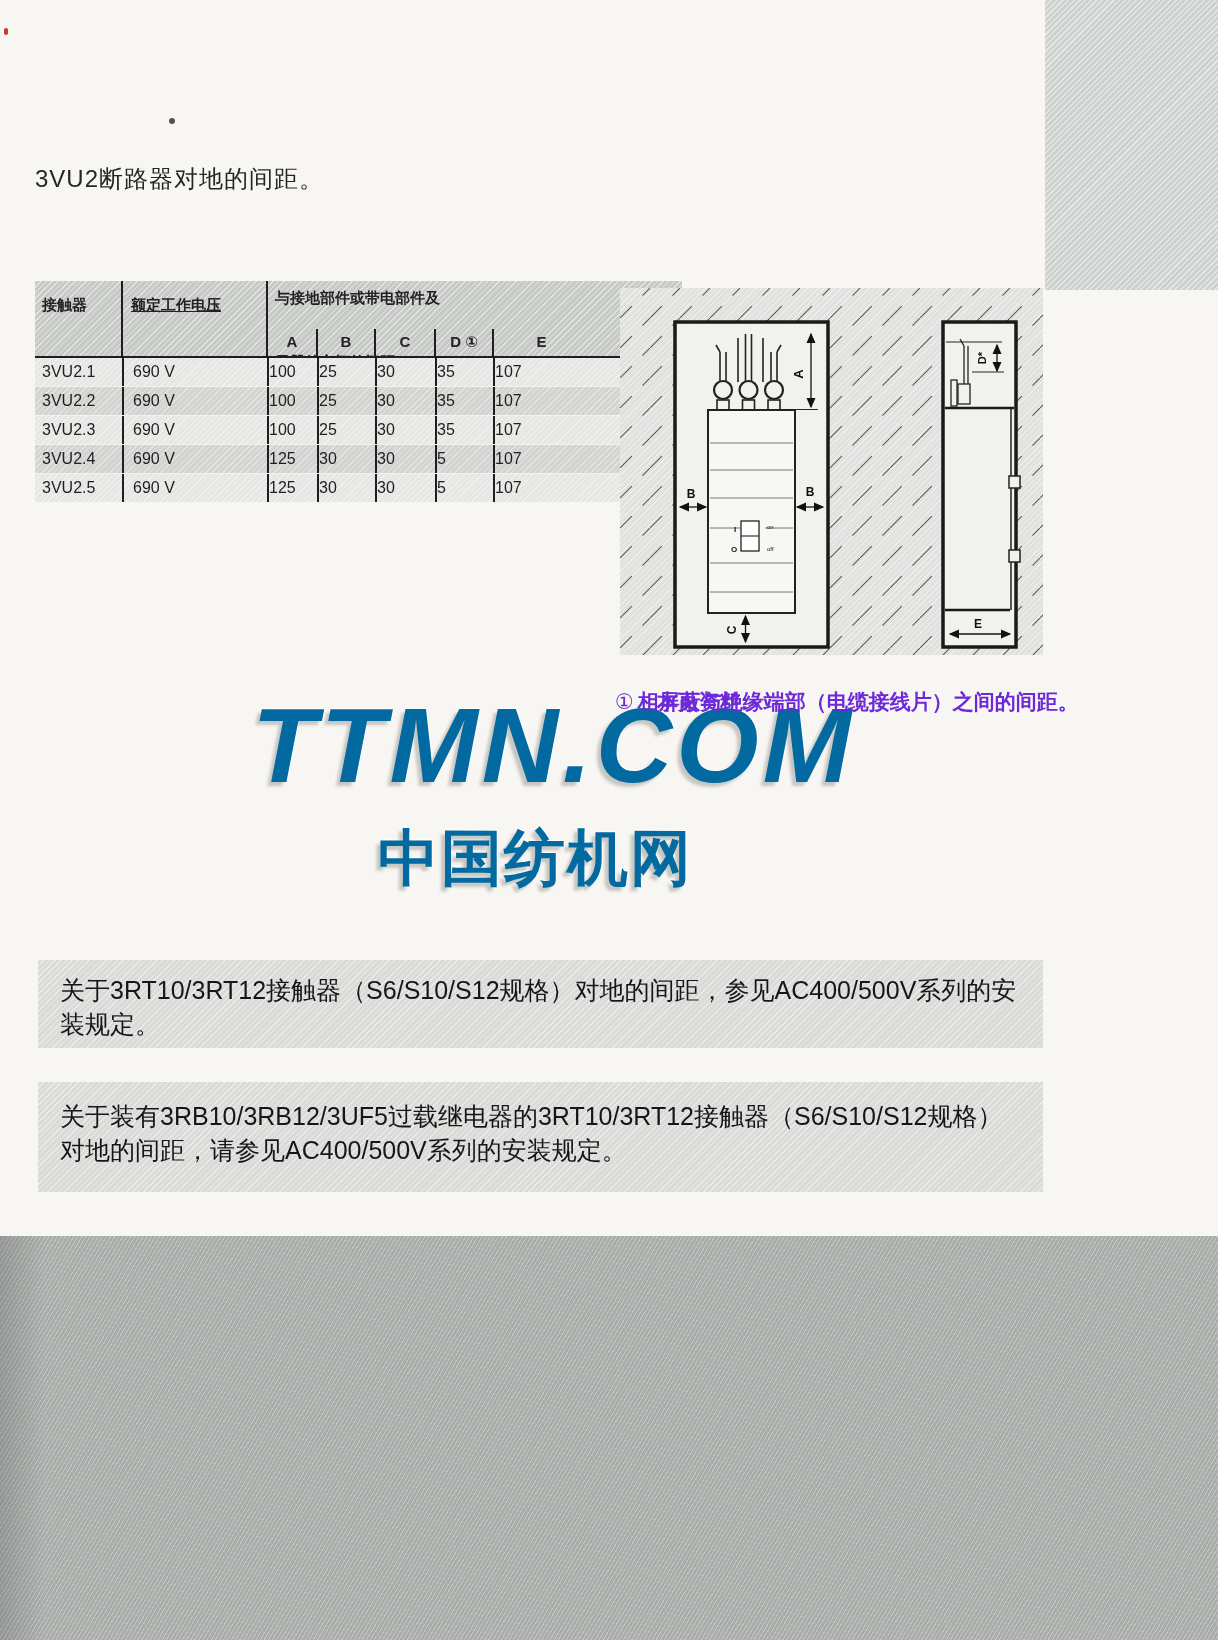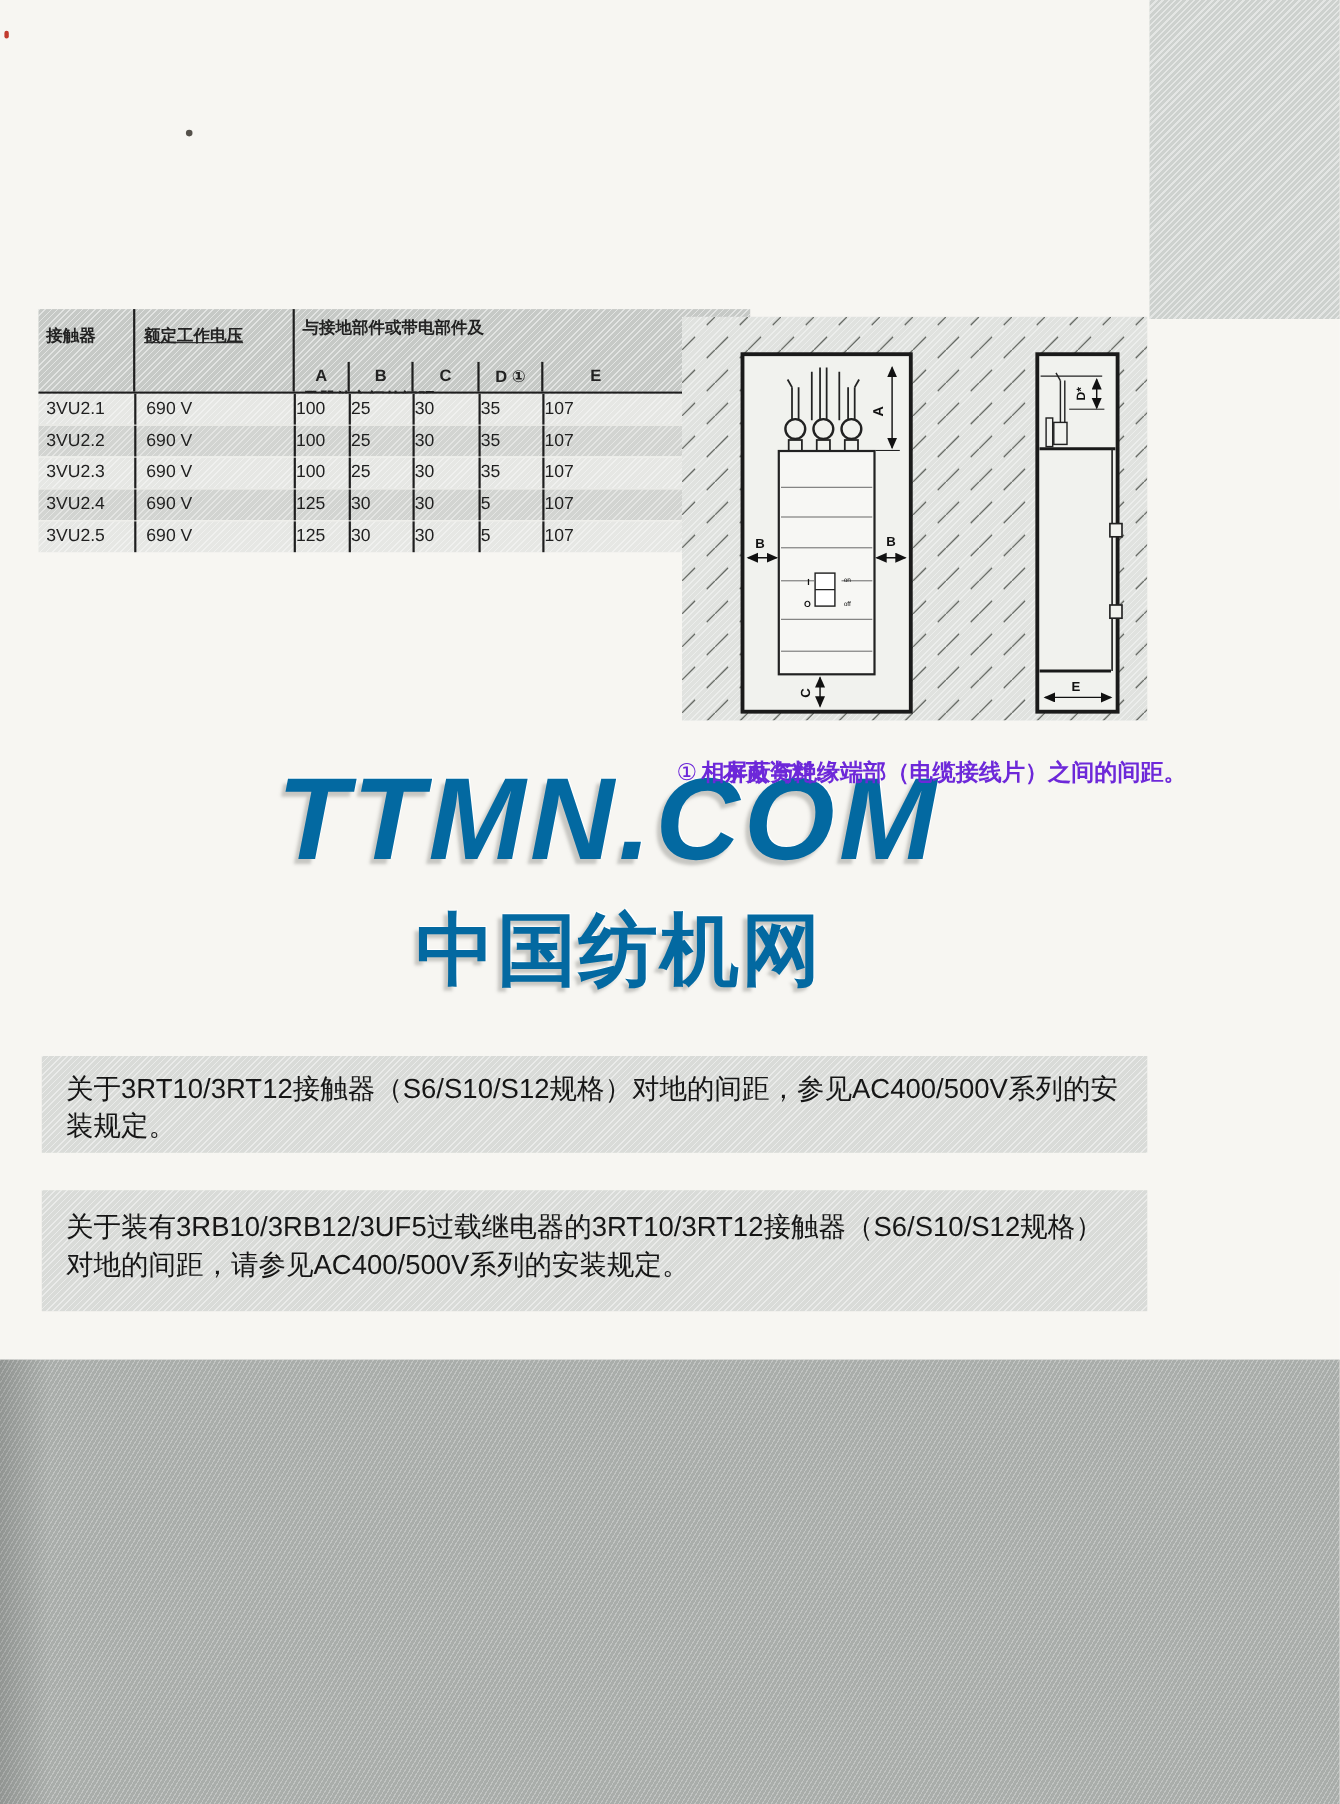--- a/index.html
+++ b/index.html
@@ -52,21 +52,21 @@
   
   .foot{position:absolute;z-index:3;font-size:21px;color:#6d28d9;}
   .foot-heading{left:657px;top:688px;font-weight:bold;}
   .foot-line{left:615px;top:688px;font-weight:bold;white-space:nowrap;}
   .foot-line .mk{font-weight:normal;margin-right:4px;}
 
   
   .wm{position:absolute;z-index:1;color:#0369a1;font-weight:bold;
       text-shadow:-4px 4px 3px rgba(140,140,136,.45), 1px -1px 0 #ffffff;}
   .wm1{left:252px;top:692px;font-size:106px;font-style:italic;letter-spacing:4px;line-height:1;}
-  .wm2{left:378px;top:828px;font-size:72px;letter-spacing:2px;line-height:1;}
+  .wm2{left:378px;top:828px;font-size:61px;letter-spacing:2px;line-height:1;}
 
   
   .note-box{position:absolute;left:38px;width:1005px;background-color:#d9dbd8;z-index:2;
     background-image:repeating-linear-gradient(135deg,rgba(255,255,255,.45) 0 1px,rgba(0,0,0,0) 1px 4px);
     font-size:25px;line-height:34px;color:#161616;box-sizing:border-box;padding:13px 22px;}
   .note1{top:960px;height:88px;}
   .note2{top:1082px;height:110px;padding-top:17px;}
 
   
   .bottom-band{position:absolute;left:0;top:1236px;width:1218px;height:404px;background-color:#a9adaa;z-index:2;
@@ -77,20 +77,21 @@
 </style>
 </head>
 <body>
 
 <div class="page">
 
   <div class="speck-red"></div>
   <div class="speck-dark"></div>
   <div class="corner-block"></div>
 
+  <div class="title">3VU2断路器对地的间距。</div>
 
   <div class="wm wm1">TTMN.COM</div>
   <div class="wm wm2">中国纺机网</div>
 
   <div class="spec-table">
     <div class="thead">
       <span class="hlabel h-contactor">接触器</span>
       <span class="hlabel h-voltage">额定工作电压</span>
       <span class="hlabel h-group1">与接地部件或带电部件及</span>
       <span class="hlabel h-group2">元器件之间的间距</span>

